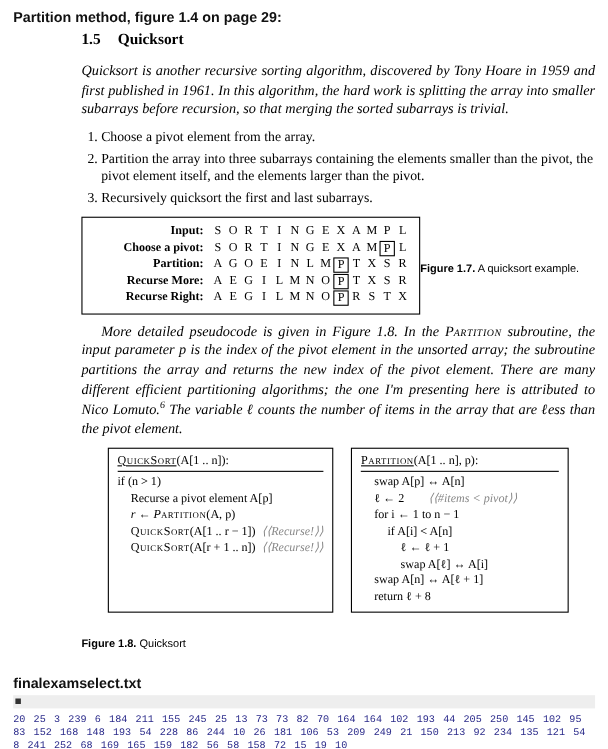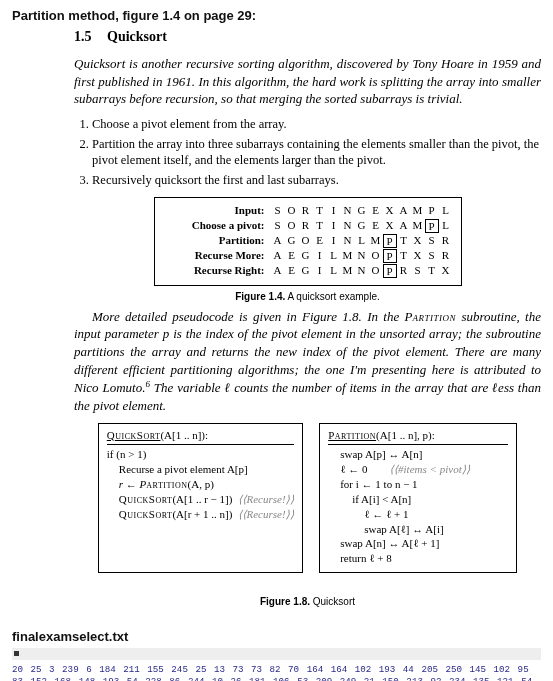--- a/index.html
+++ b/index.html
@@ -41,21 +41,20 @@
   }
   ol.steps {
     margin: 0 0 8px 18px;
     padding: 0;
     font-size: 12.5px;
     line-height: 1.35;
   }
   ol.steps li { margin-bottom: 3px; }
   .figwrap {
     display: flex;
-    flex-direction: column;
     align-items: center;
     margin: 4px 0 6px 0;
   }
   .trace {
     border: 1px solid #000;
     padding: 6px 8px 6px 8px;
     font-family: "Courier New", monospace;
     font-size: 11px;
     line-height: 1.25;
   }
@@ -247,41 +246,41 @@
               <div class="cell">O</div>
               <div class="cell boxcell">P</div>
               <div class="cell">R</div>
               <div class="cell">S</div>
               <div class="cell">T</div>
               <div class="cell">X</div>
             </div>
           </div>
         </div>
       <div class="figcap">
-        <span class="b">Figure 1.4.</span><span> A quicksort example.</span>
+        <span class="b">Figure 1.7.</span><span> A quicksort example.</span>
       </div>
     </div>
 
     <p class="para" style="text-indent:18px;">
       <span>More detailed pseudocode is given in Figure 1.8. In the P</span><span class="smallcaps">artition</span><span> subroutine, the input parameter p is the index of the pivot element in the unsorted array; the subroutine partitions the array and returns the new index of the pivot element. There are many different efficient partitioning algorithms; the one I'm presenting here is attributed to Nico Lomuto.</span><sup>6</sup><span> The variable ℓ counts the number of items in the array that are ℓess than the pivot element.</span>
     </p>
 
     <div class="algos">
       <div class="algo">
         <div class="hd"><span class="smallcaps" style="text-decoration:underline;">QuickSort</span><span>(A[1 .. n]):</span></div>
         <span>if (n &gt; 1)</span><br>
         <span class="ind1">Recurse a pivot element A[p]</span>
         <span class="ind1"><span class="ital">r ← P</span><span class="smallcaps">artition</span><span>(A, p)</span></span>
         <span class="ind1"><span class="smallcaps">QuickSort</span><span>(A[1 .. r − 1])</span>&nbsp;&nbsp;<span class="comment angle ital">Recurse!</span></span>
         <span class="ind1"><span class="smallcaps">QuickSort</span><span>(A[r + 1 .. n])</span>&nbsp;&nbsp;<span class="comment angle ital">Recurse!</span></span>
       </div>
       <div class="algo">
         <div class="hd"><span class="smallcaps" style="text-decoration:underline;">Partition</span><span>(A[1 .. n], p):</span></div>
         <span class="ind1">swap A[p] ↔ A[n]</span>
-        <span class="ind1"><span>ℓ ← 0</span>&nbsp;&nbsp;&nbsp;&nbsp;&nbsp;&nbsp;&nbsp;&nbsp;<span class="comment angle ital">#items &lt; pivot</span></span>
+        <span class="ind1"><span>ℓ ← 2</span>&nbsp;&nbsp;&nbsp;&nbsp;&nbsp;&nbsp;&nbsp;&nbsp;<span class="comment angle ital">#items &lt; pivot</span></span>
         <span class="ind1">for i ← 1 to n − 1</span>
         <span class="ind2">if A[i] &lt; A[n]</span>
         <span class="ind3">ℓ ← ℓ + 1</span>
         <span class="ind3">swap A[ℓ] ↔ A[i]</span>
         <span class="ind1">swap A[n] ↔ A[ℓ + 1]</span>
         <span class="ind1">return ℓ + 8</span>
       </div>
     </div>
 
     <div class="figwrap" style="margin-top:18px;">

